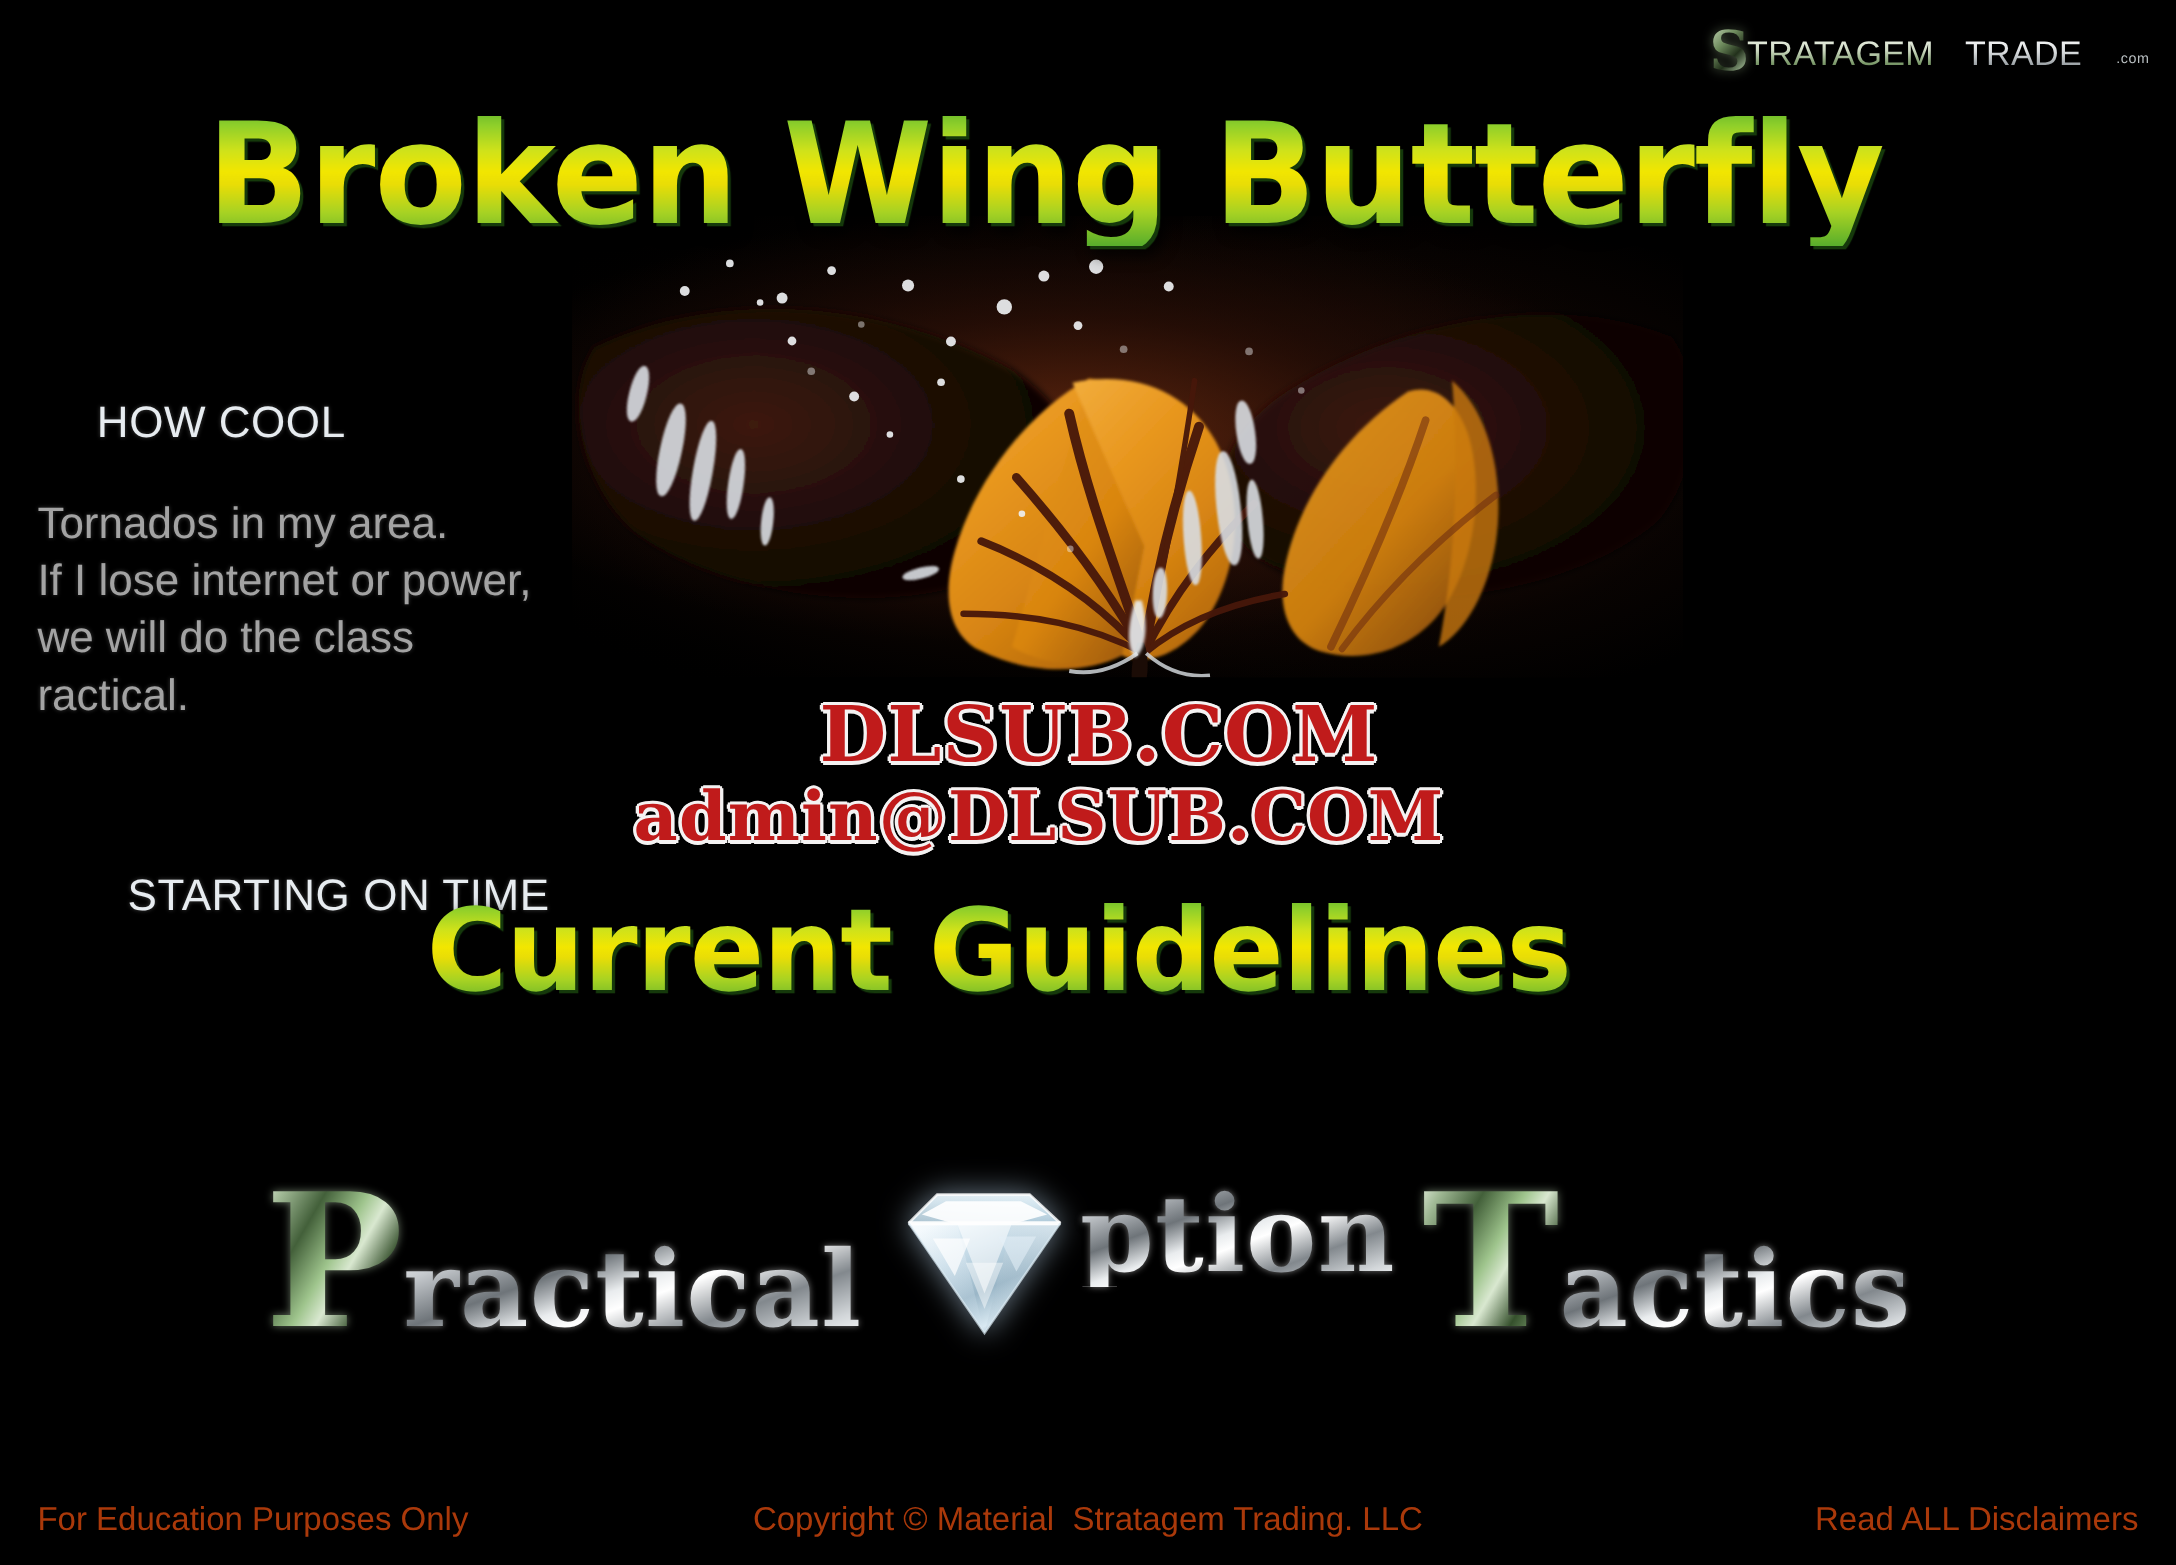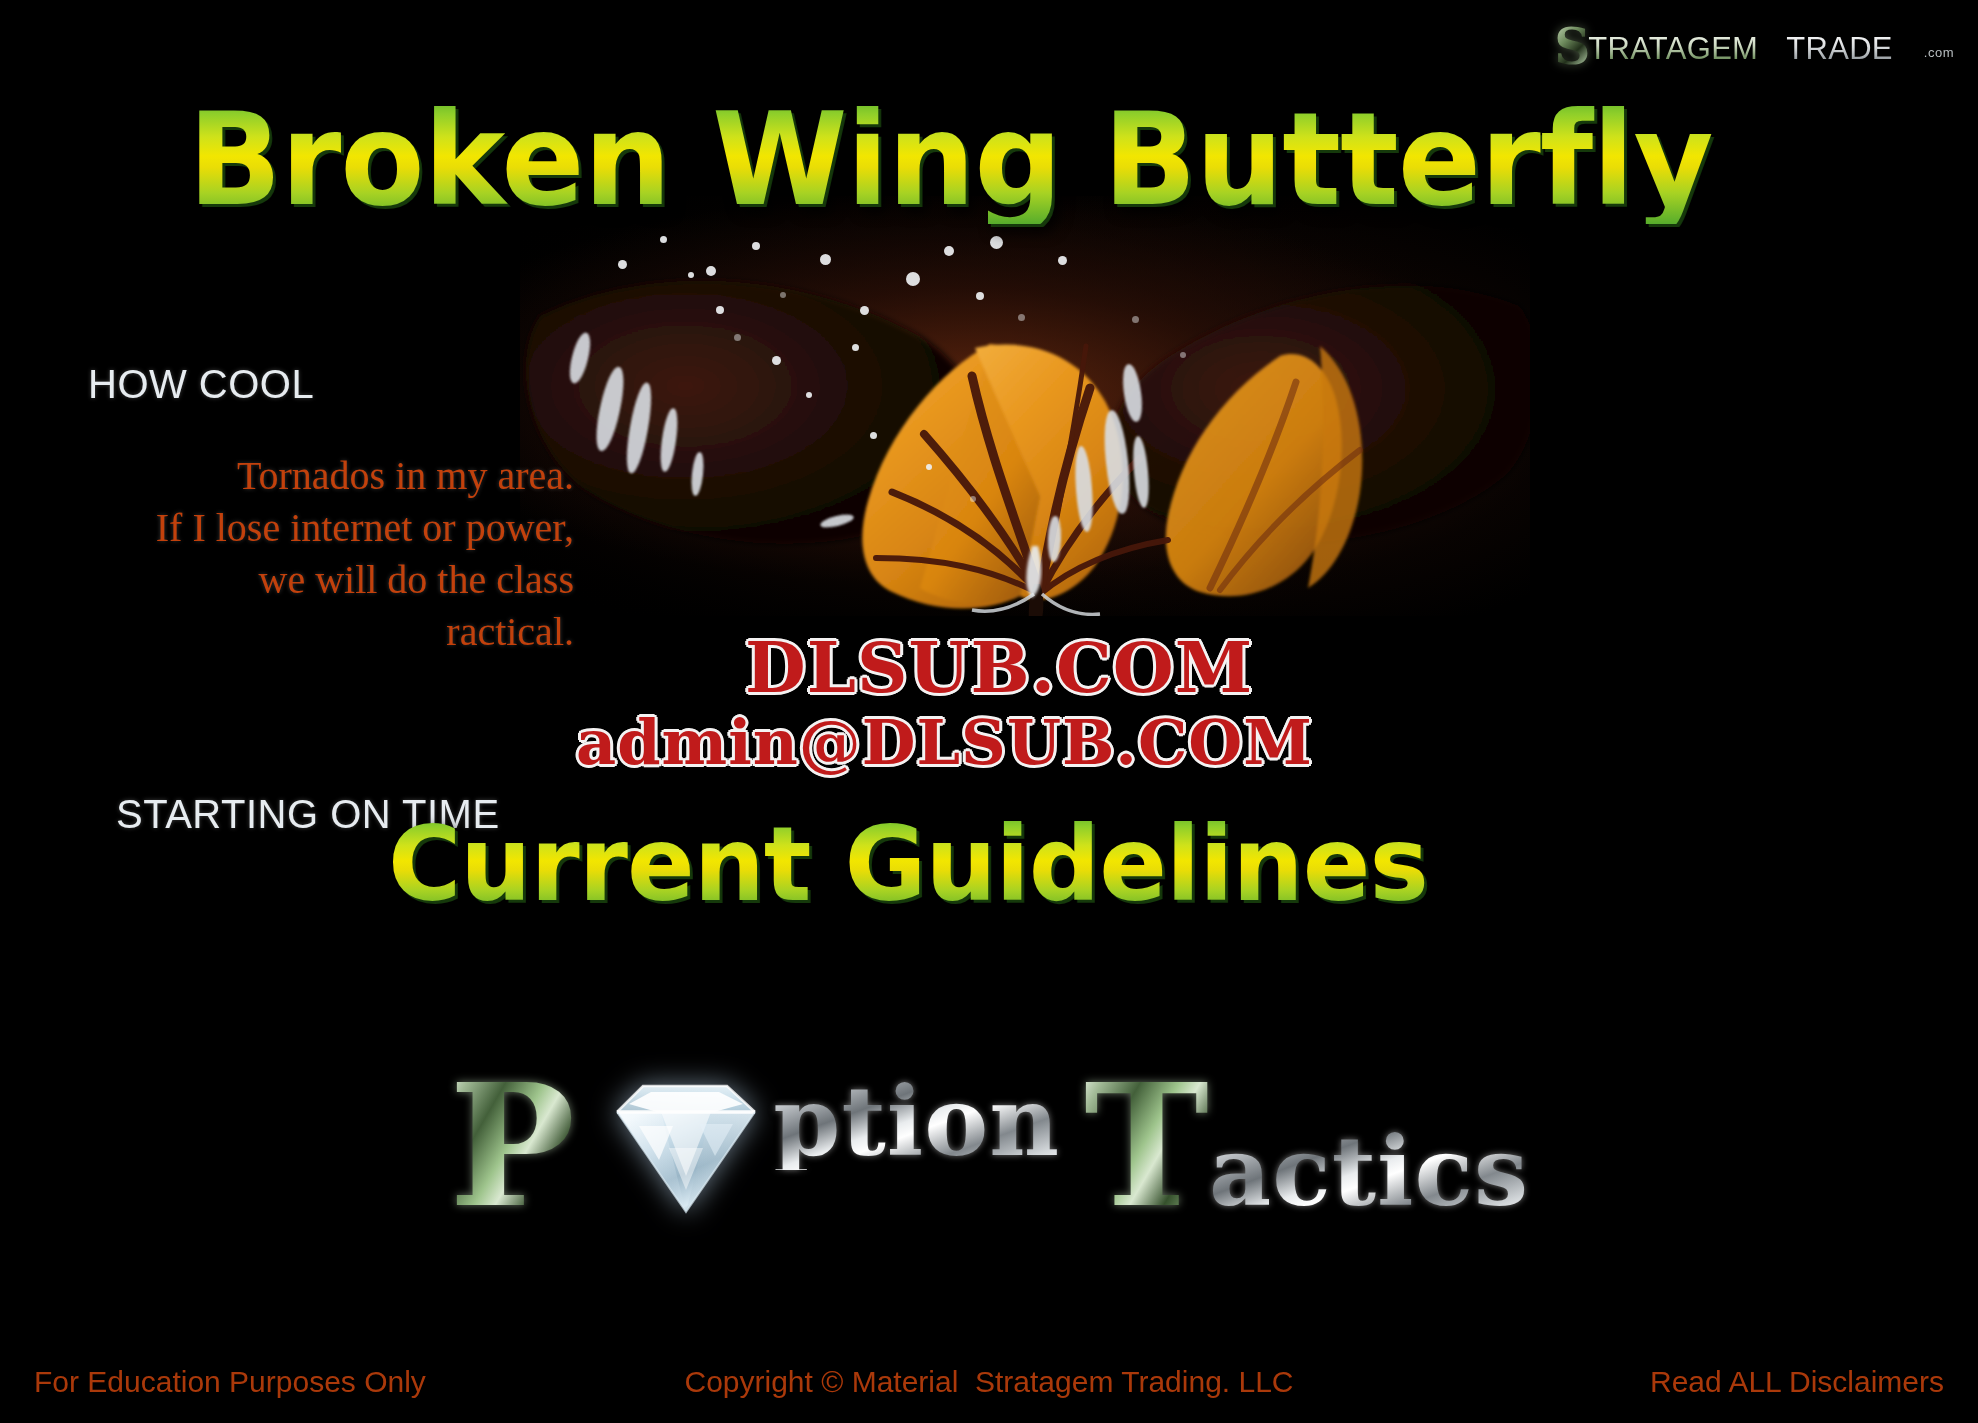--- a/index.html
+++ b/index.html
@@ -110,24 +110,23 @@
   .brand-txt .dot { font-size:13px; letter-spacing:0.5px; color:#b9bfc2; margin-left:3px; position:relative; top:-2px; }
 
   
   .note-head {
     position:absolute; left:88px; top:362px;
     font-size:40px; color:#e7ecf0; letter-spacing:0.5px;
     text-shadow:0 0 4px rgba(255,255,255,0.25);
   }
   .note-body {
     position:absolute; left:34px; top:450px; width:540px;
-    text-align:right;
-    font-size:40px; color:#c2410c; line-height:1.30;
+    text-align:left;
+    font-size:40px; color:#a3a3a3; line-height:1.30;
     text-shadow:0 0 4px rgba(255,255,255,0.22);
-    font-family:Liberation Serif, serif;
   }
   .starting {
     position:absolute; left:116px; top:792px;
     font-size:40px; color:#e7ecf0; letter-spacing:0.5px;
     text-shadow:0 0 4px rgba(255,255,255,0.25);
   }
 
   
   .wm {
     position:absolute;
@@ -351,20 +350,21 @@
 
   <div class="wm" id="wm1">DLSUB.COM</div>
   <div class="wm" id="wm2">admin@DLSUB.COM</div>
 
   <div class="headline" id="title-sub">Current Guidelines</div>
 
   <div class="pot">
 
     <span class="pot-word">
       <span class="cap">P</span>
+      <span class="rest">ractical</span>
     </span>
 
     <span class="gap"></span>
 
     <span class="pot-word">
       <span class="diamond">
         <svg viewBox="0 0 172 152">
           <defs>
             <linearGradient id="dTopL" x1="0%" y1="0%" x2="100%" y2="100%">
               <stop offset="0%" stop-color="#ffffff"></stop>

